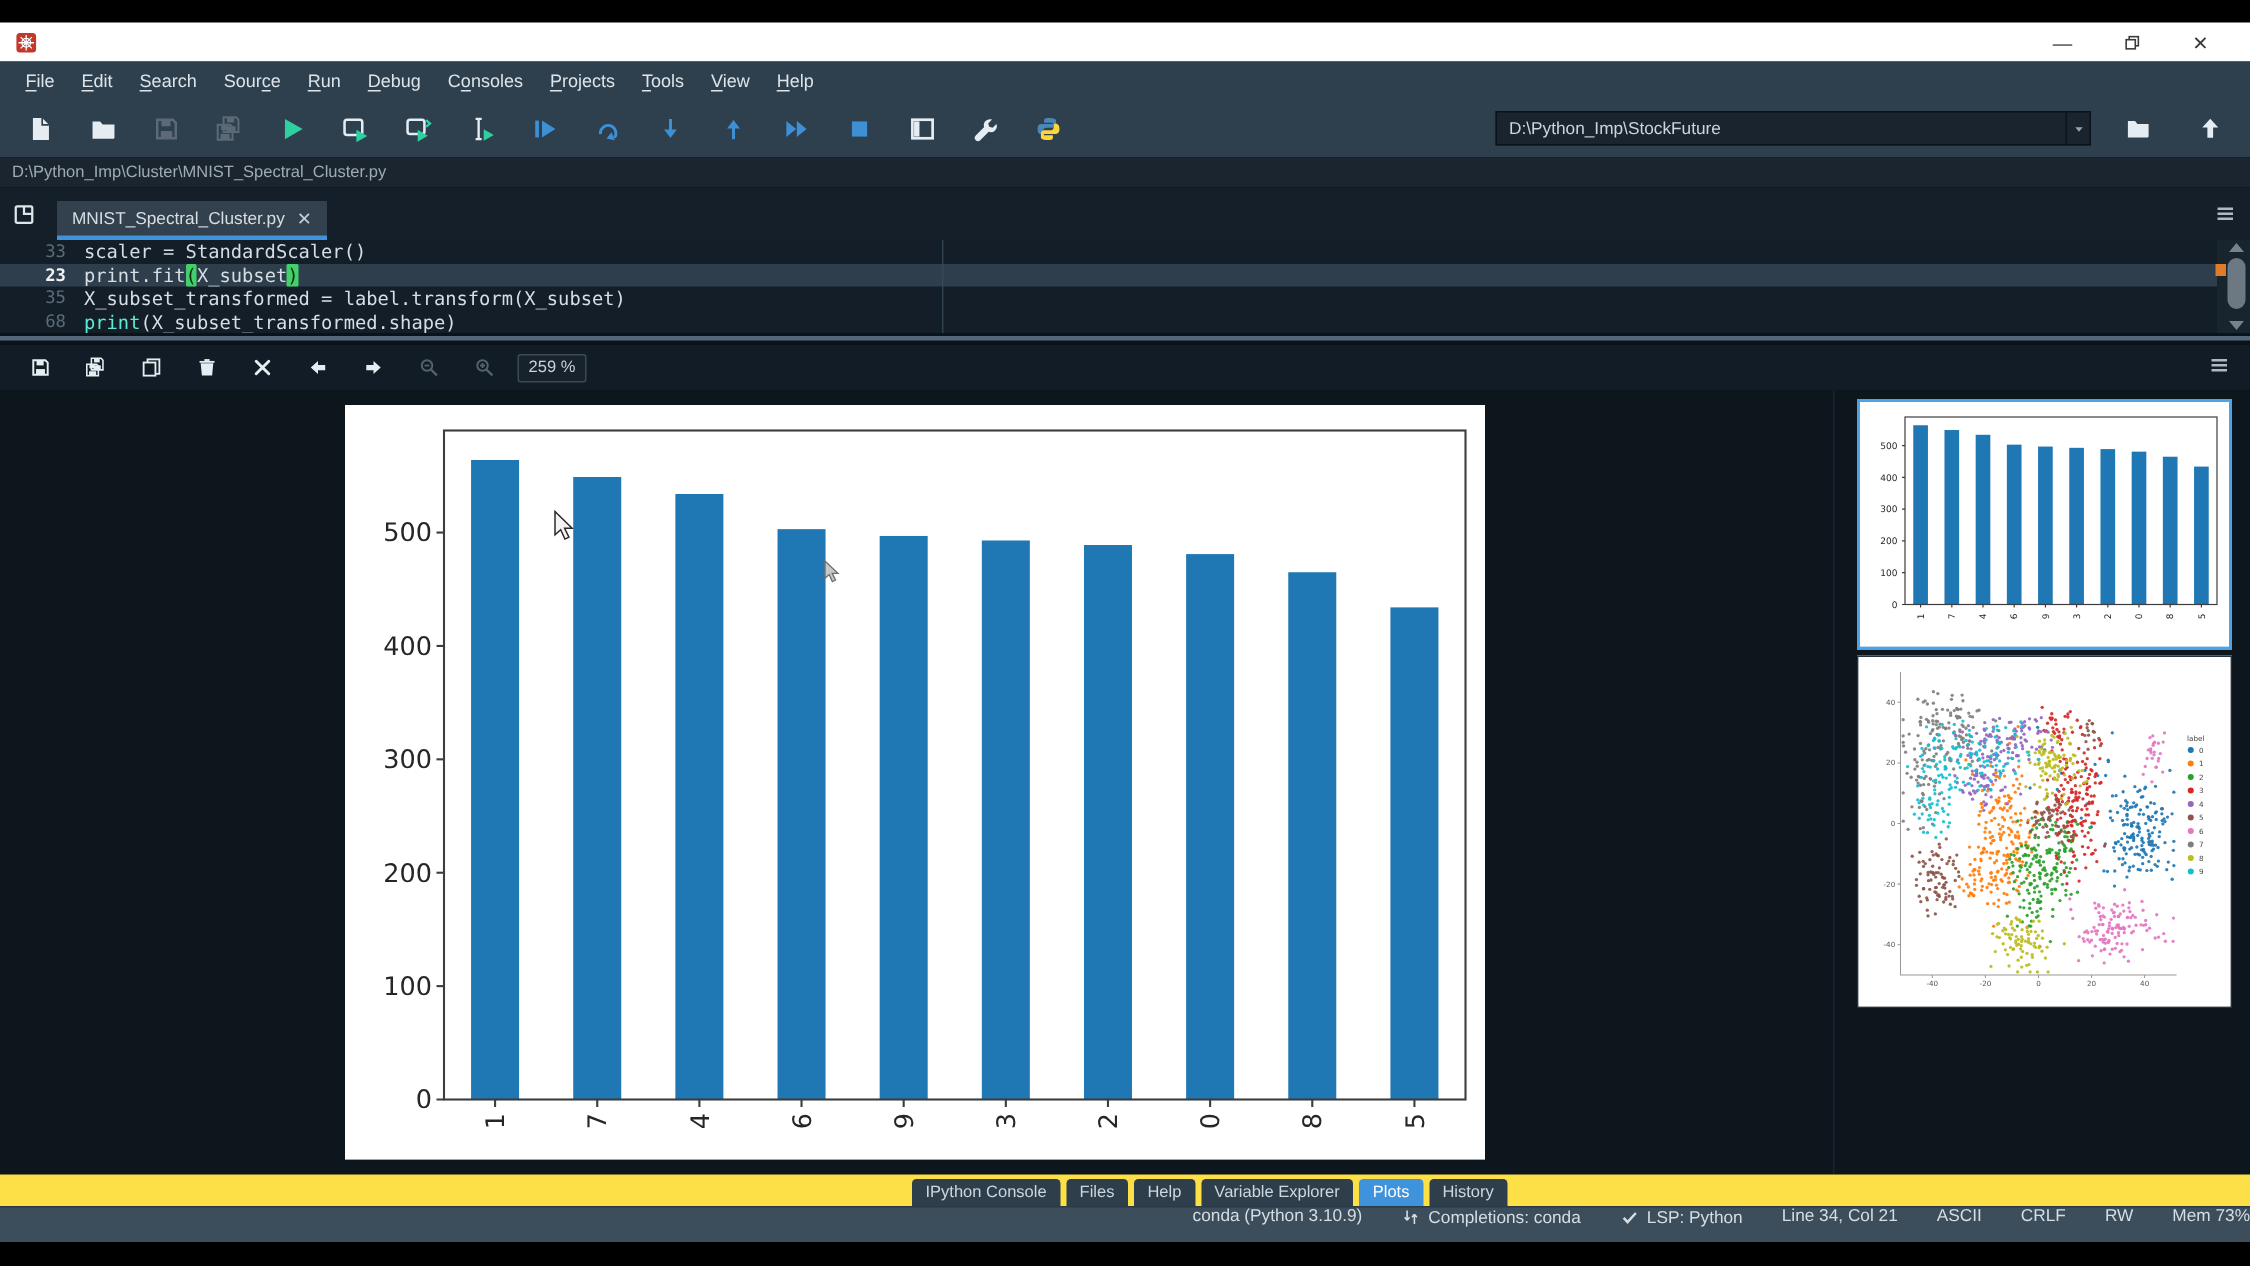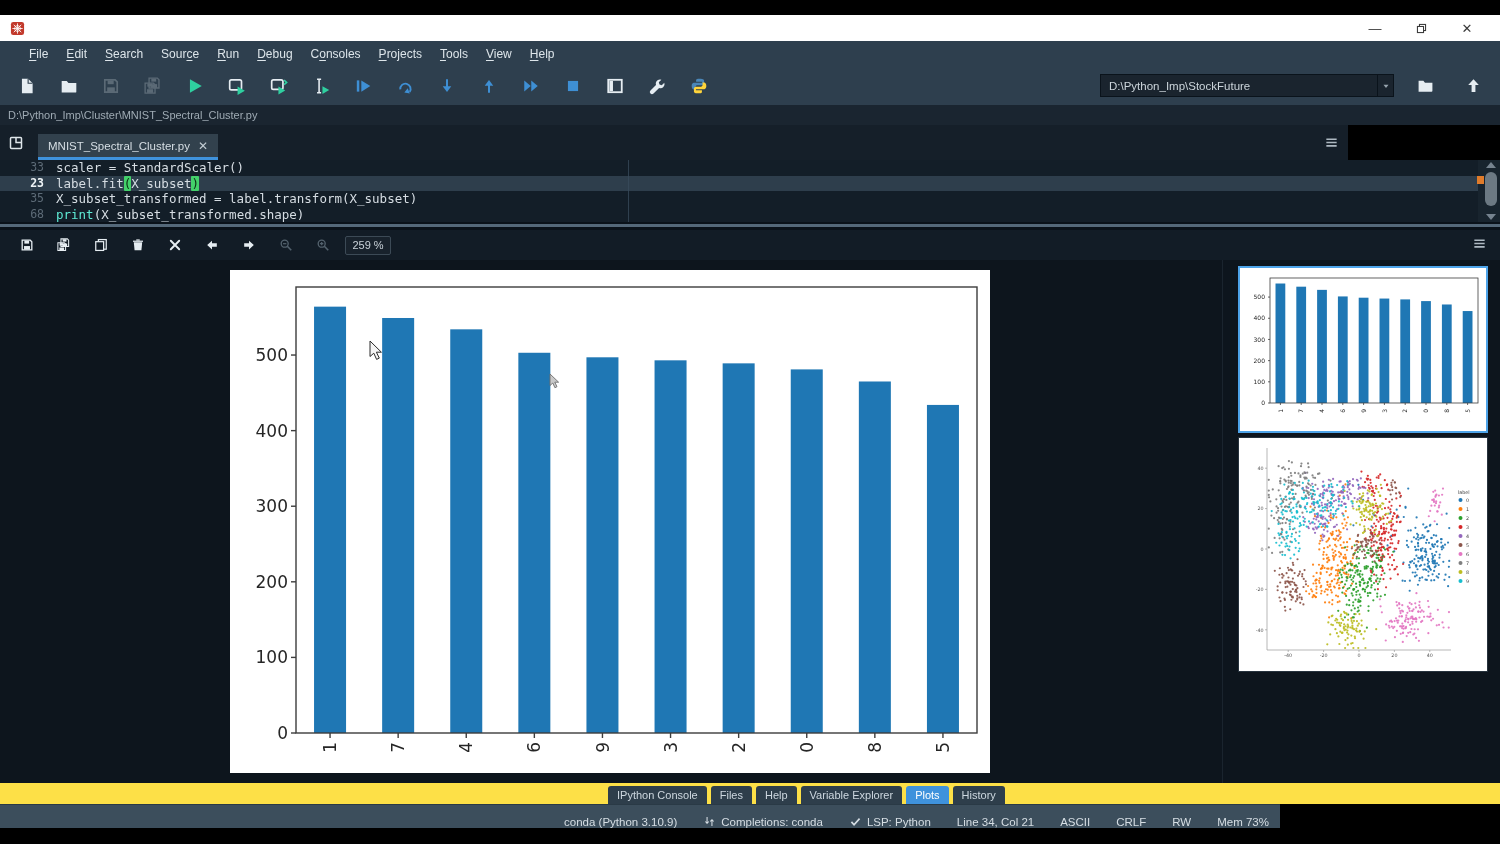--- a/index.html
+++ b/index.html
@@ -13,45 +13,45 @@
   .title-left { display:flex; align-items:center; gap:8px; }
   .title-left .logo { width:15px; height:15px; display:inline-block; }
   .title-text { font-size:12px; color:#1b1b1b;margin-top:40px; }
   .win-controls { display:flex; align-items:center; gap:0; }
   .win-btn { width:46px; height:24px; display:flex; align-items:center; justify-content:center;
              color:#3a3a3a; font-size:13px; cursor:default; }
   .win-btn svg { width:13px; height:13px; }
 
   
   .menubar { position:absolute; left:0; top:41px; width:1500px; height:25px; background:#2e3f4e;
-             display:flex; align-items:center; padding-left:20px; }
+             display:flex; align-items:center; padding-left:8px; }
   .menu-item { color:#dde5ea; font-size:12px; padding:3px 9px; cursor:default; }
   .menu-item u { text-decoration:underline; text-underline-offset:2px; }
 
   
   .toolbar { position:absolute; left:0; top:66px; width:1500px; height:39px; background:#2e3f4e;
              display:flex; align-items:center; justify-content:space-between; padding:0 10px 0 6px; }
   .tb-icons { display:flex; align-items:center; }
   .tb-btn { width:42px; height:30px; display:flex; align-items:center; justify-content:center; border-radius:3px; }
   .tb-btn svg { width:18px; height:18px; }
   .tb-right { display:flex; align-items:center; gap:14px; }
-  .wd-combo { display:flex; align-items:center; background:#1a242e; border:1px solid #0a131b; height:23px; width:294px; }
+  .wd-combo { display:flex; align-items:center; background:#1a242e; border:1px solid #0a131b; height:23px; width:397px; }
   .wd-input { flex:1; background:transparent; border:none; outline:none; color:#ccd5db; font-size:11.5px;
               padding:0 8px; font-family:"Liberation Sans",sans-serif; }
   .wd-arrow { width:16px; height:100%; display:flex; align-items:center; justify-content:center; border-left:1px solid #0a131b; }
   .wd-arrow svg { width:10px; height:10px; }
   .tb-sm { width:34px; height:28px; display:flex; align-items:center; justify-content:center; }
   .tb-sm svg { width:17px; height:17px; }
 
   
   .pathbar { position:absolute; left:0; top:105px; width:1500px; height:20px; background:#1a2530;
              display:flex; align-items:center; padding-left:8px; color:#9fabb4; font-size:11px; }
 
   
-  .tabstrip { position:absolute; left:0; top:125px; width:1348px; height:35px; background:#151f29; }
+  .tabstrip { position:absolute; left:0; top:125px; width:1500px; height:35px; background:#151f29; }
   .browse-tabs { position:absolute; left:8px; top:10px; width:20px; height:18px; }
   .browse-tabs svg { width:16px; height:16px; }
   .ed-tab { position:absolute; left:38px; top:9px; height:26px; background:#32414d;
             border-bottom:3px solid #3f92dc; display:flex; align-items:center; gap:8px; padding:0 10px; }
   .ed-tab .tab-label { color:#d6dee4; font-size:11.5px; }
   .ed-tab .tab-close { color:#c3cdd4; font-size:12px; line-height:1; cursor:default; }
   .strip-menu { position:absolute; right:6px; top:10px; width:18px; height:16px; }
   .strip-menu svg { width:15px; height:15px; }
 
   
@@ -101,23 +101,23 @@
   .cursor { position:absolute; pointer-events:none; }
 
   
   .bottom-tabs { position:absolute; left:0; top:783px; width:1500px; height:21px; background:#fde047; }
   .bt-wrap { position:absolute; left:608px; bottom:0; display:flex; gap:4px; align-items:flex-end; }
   .b-tab { background:#2e3e4b; color:#cdd7df; font-size:11px; padding:3px 9px 3px;
            border-radius:3px 3px 0 0; cursor:default; }
   .b-tab.active { background:#3f92dc; color:#ffffff; }
 
   
-  .statusbar { position:absolute; left:0; top:804px; width:1280px; height:24px; background:#3c4e5c;
-               border-top:1px solid #2a3a46; display:flex; align-items:flex-end; justify-content:flex-end;
-               gap:26px; padding-right:11px; }
+  .statusbar { position:absolute; left:0; top:804px; width:1500px; height:24px; background:#3c4e5c;
+               border-top:1px solid #2a3a46; display:flex; align-items:flex-start; justify-content:flex-end;
+               gap:26px; padding-right:0; }
   .sb-item { color:#d6dee4; font-size:11.5px; display:flex; align-items:center; gap:5px; }
   .sb-item svg { width:13px; height:13px; }
 
   .letterbox { position:absolute; left:0; width:1500px; background:#000; }
   .letterbox.top { top:0; height:15px; }
   .letterbox.bottom { top:828px; height:16px; }
 </style>
 </head>
 <body>
 
@@ -305,21 +305,21 @@
       <span class="tab-label">MNIST_Spectral_Cluster.py</span>
       <span class="tab-close">✕</span>
     </div>
     <span class="strip-menu" id="strip-menu"><svg viewBox="0 0 16 16">
           <path d="M2.5 4.5h11M2.5 8h11M2.5 11.5h11" stroke="#aeb9c2" stroke-width="1.8"></path>
         </svg></span>
   </div>
 
   <div class="code-area" id="code-area">
     <div class="code-row"><span class="gutter">33</span><span class="code-text"><span>scaler = StandardScaler()</span></span></div>
-      <div class="code-row current"><span class="gutter">23</span><span class="code-text"><span>label.fit</span><span class="seg-paren">(</span><span>X_subset</span><span class="seg-paren">)</span></span></div>
+      <div class="code-row current"><span class="gutter">23</span><span class="code-text"><span>print.fit</span><span class="seg-paren">(</span><span>X_subset</span><span class="seg-paren">)</span></span></div>
       <div class="code-row"><span class="gutter">35</span><span class="code-text"><span>X_subset_transformed = label.transform(X_subset)</span></span></div>
       <div class="code-row"><span class="gutter">68</span><span class="code-text"><span class="seg-builtin">print</span><span>(X_subset_transformed.shape)</span></span></div>
       <div class="edge-line"></div>
     <div class="ed-scroll">
       <span class="arr up"></span>
       <span class="ed-thumb"></span>
       <span class="arr down"></span>
     </div>
     <div class="scroll-flag"></div>
   </div>

